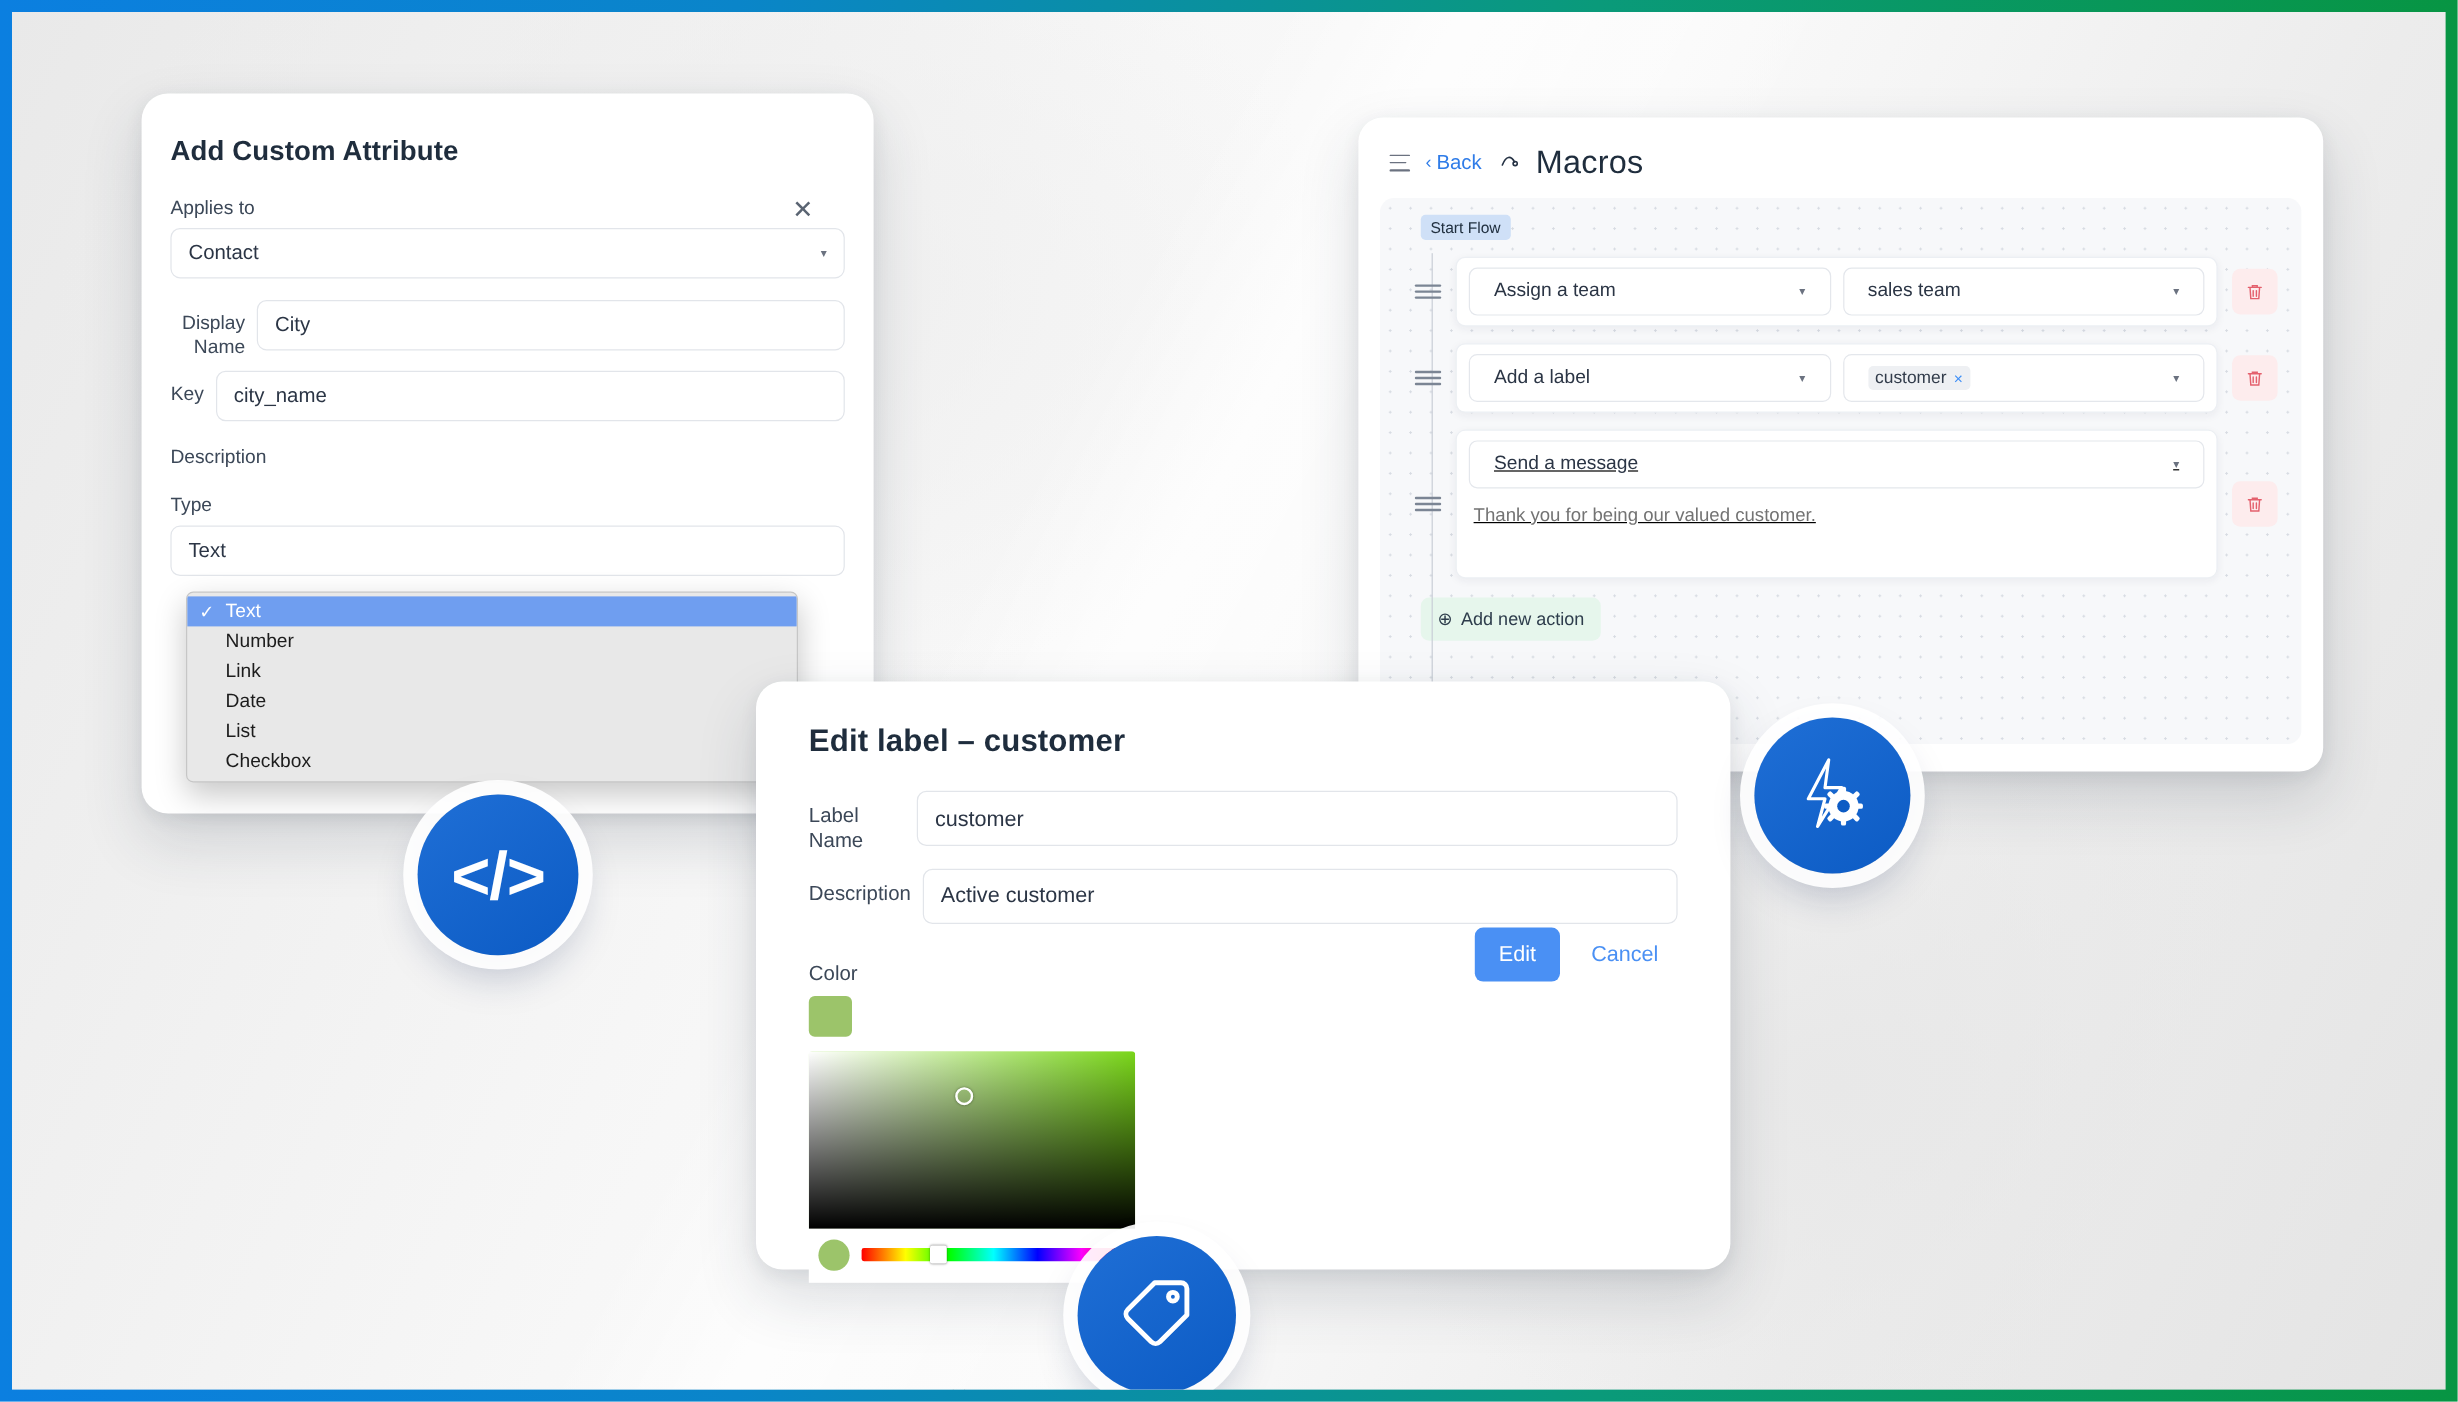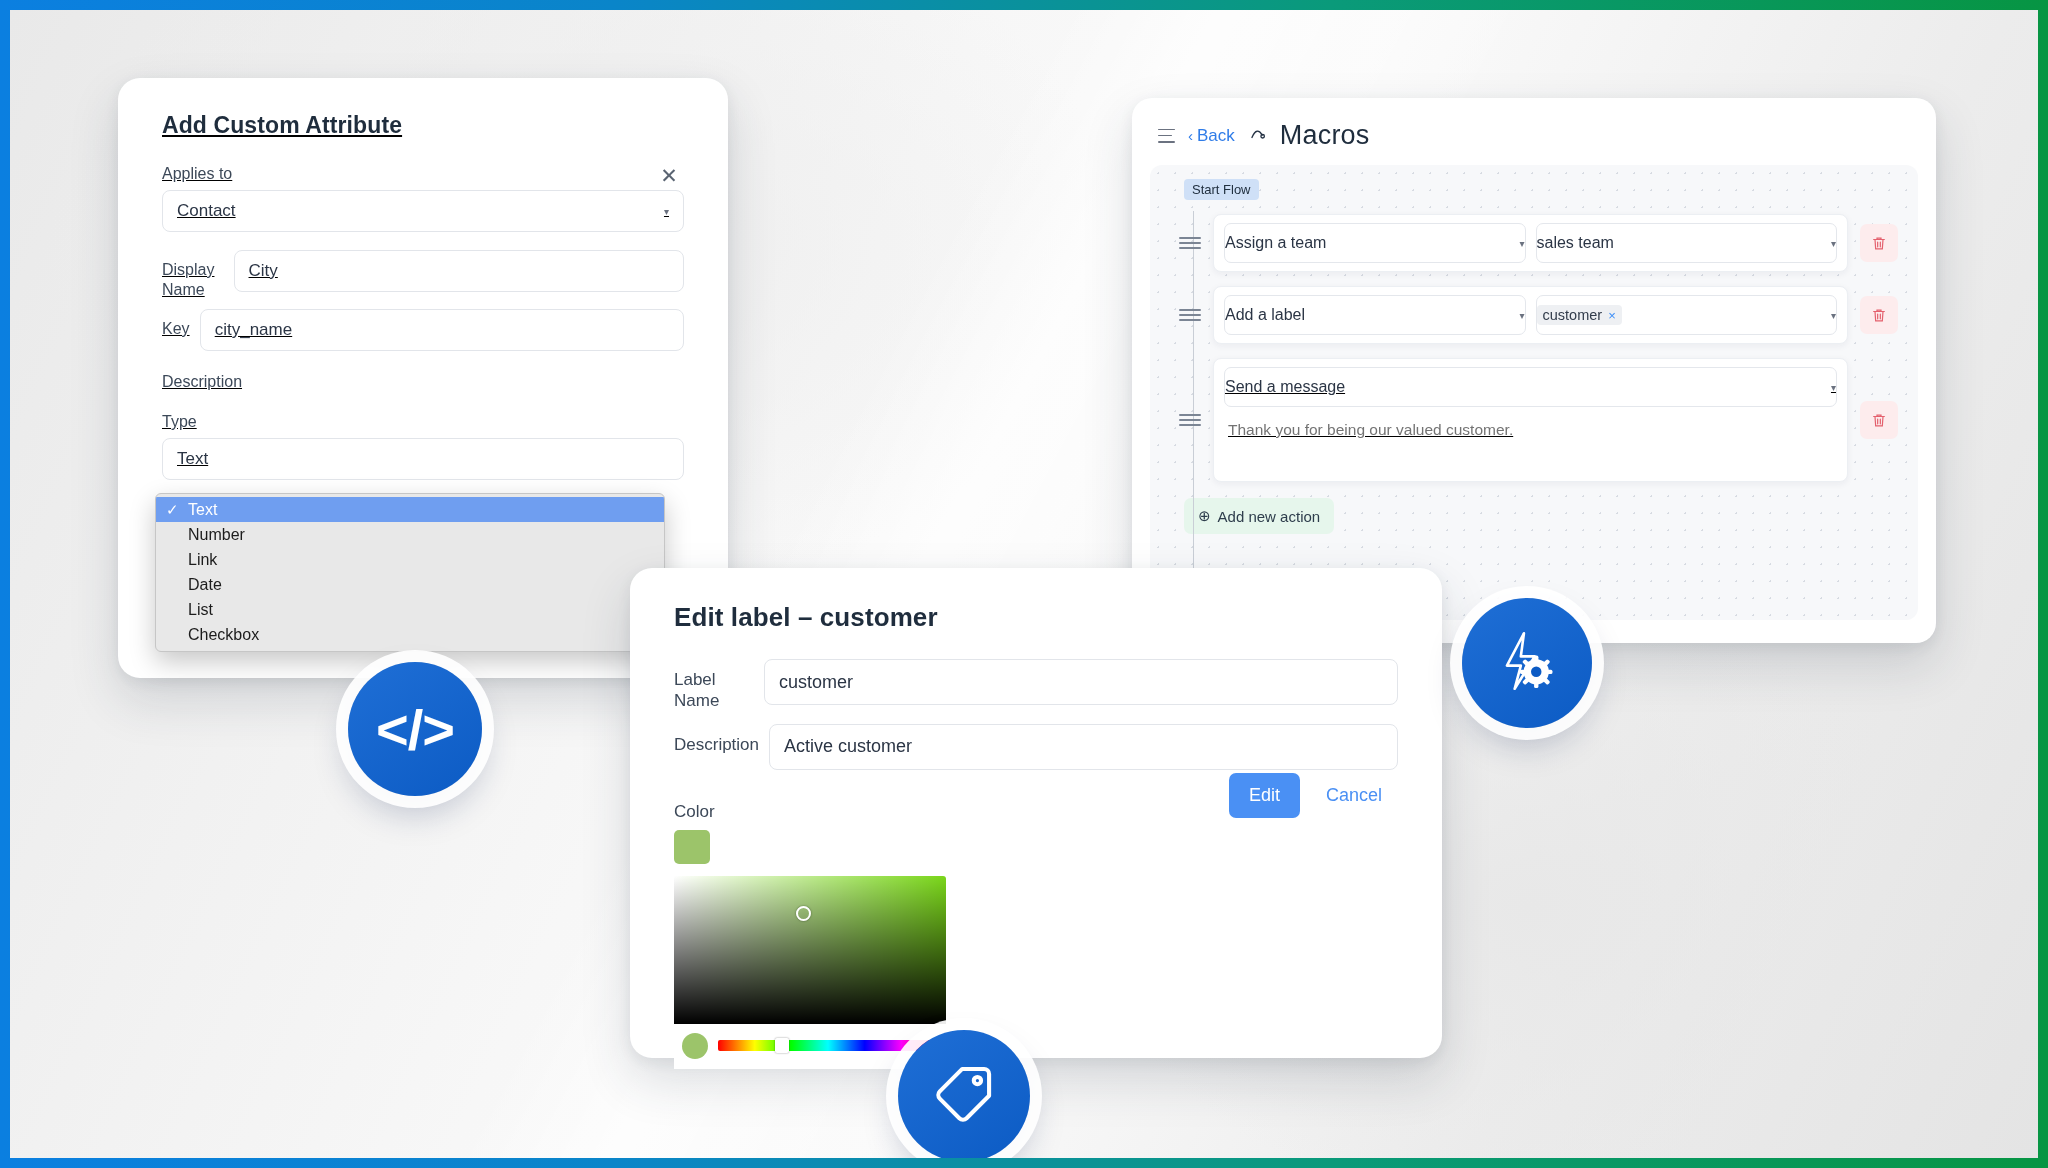--- a/index.html
+++ b/index.html
@@ -28,39 +28,39 @@
 
   
   .card {
     position: absolute;
     background: #ffffff;
     border-radius: 22px;
     box-shadow: 0 22px 50px rgba(40,50,70,.16), 0 4px 14px rgba(40,50,70,.08);
   }
 
   
-  #dlg-attr { left: 108px; top: 68px; width: 610px; height: 600px; padding: 34px 44px; text-decoration: underline; }
+  #dlg-attr { left: 108px; top: 68px; width: 610px; height: 600px; padding: 34px 24px; }
   .dlg-title { font-size: 23px; font-weight: 700; color: #1f2d3d; letter-spacing: .1px; }
   .dlg-close {
     position: absolute; top: 82px; right: 48px;
     width: 26px; height: 26px; color: #5a6472; cursor: pointer;
     display: flex; align-items: center; justify-content: center; font-size: 21px; line-height: 1;
   }
   #dlg-attr .dlg-close { top: 84px; right: 46px; }
 
   .fld-label { font-size: 16px; color: #3c4858; margin-bottom: 7px; }
   .ctl {
     width: 100%; height: 42px; border: 1px solid #e2e5ea; border-radius: 8px;
     background: #fff; font-size: 17px; color: #2b3545; padding: 0 14px;
     display: flex; align-items: center; font-family: "Liberation Sans", sans-serif;
   }
   .ctl.select { justify-content: space-between; }
   .caret { font-size: 10px; color: #6b7280; }
   .row-inline { display: flex; align-items: flex-start; gap: 10px; }
-  .row-inline .lbl2 { font-size: 16px; color: #3c4858; line-height: 1.22; width: 72px; padding-top: 10px; }
+  .row-inline .lbl2 { font-size: 16px; color: #3c4858; line-height: 1.22; width: 72px; padding-top: 10px; text-align: right; }
   .textarea {
     width: 100%; height: 78px; border: 1px solid #e2e5ea; border-radius: 8px;
     background: #fff; font-size: 17px; color: #6d7684; padding: 11px 14px;
   }
 
   
   .dd-pop {
     position: absolute; left: 145px; top: 483px; width: 510px;
     background: #e8e8e8; border: 1px solid #c6c6c6; border-radius: 6px;
     box-shadow: 0 10px 26px rgba(0,0,0,.22);
@@ -100,21 +100,21 @@
   .act-row { position: relative; display: flex; align-items: center; gap: 12px; margin-top: 14px; }
   .grip { width: 22px; flex: 0 0 22px; display: flex; flex-direction: column; gap: 3px; margin-left: 9px; z-index: 2; }
   .grip i { height: 1.7px; background: #7b8594; border-radius: 2px; display: block; }
   .act-card {
     flex: 1; background: #fff; border: 1px solid #eceff3; border-radius: 8px;
     box-shadow: 0 2px 7px rgba(30,40,60,.06); padding: 8px 10px;
     display: flex; gap: 10px; align-items: center;
   }
   .sel-box {
     flex: 1; height: 40px; border: 1px solid #e4e7ec; border-radius: 7px; background: #fff;
-    display: flex; align-items: center; justify-content: space-between; padding: 0 0;
+    display: flex; align-items: center; justify-content: space-between; padding: 0 20px;
     font-size: 16px; color: #2b3545;
   }
   .chip {
     background: #eef0f3; border-radius: 4px; padding: 2px 6px; font-size: 14.5px;
     color: #323c4b; display: inline-flex; align-items: center; gap: 6px;
   }
   .chip .x { color: #3d8ef7; font-size: 13px; cursor: pointer; }
   .trash {
     width: 38px; height: 38px; border-radius: 7px; background: #fdeced;
     display: flex; align-items: center; justify-content: center; color: #e4606d; font-size: 17px;

